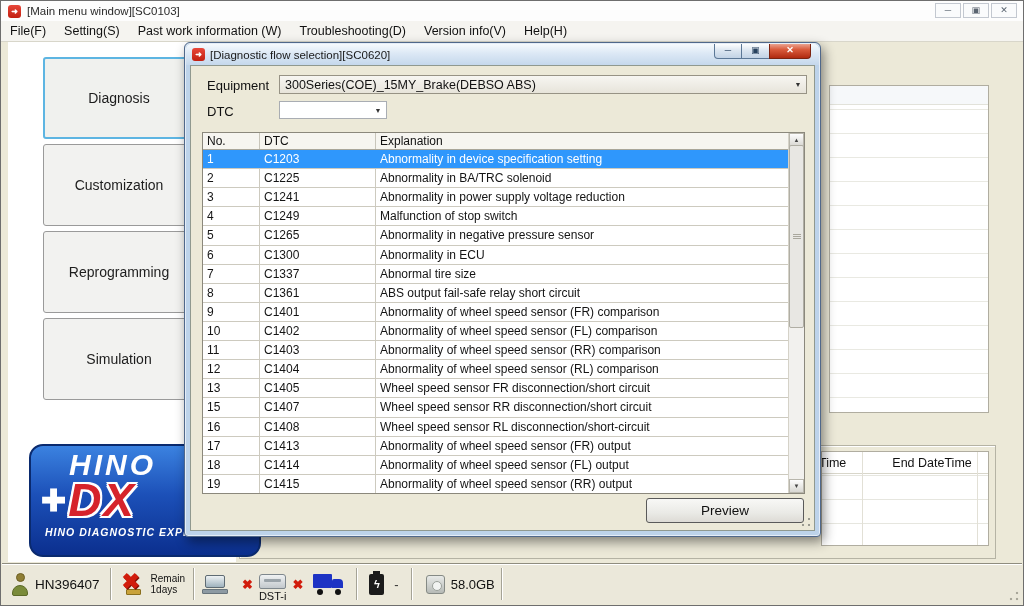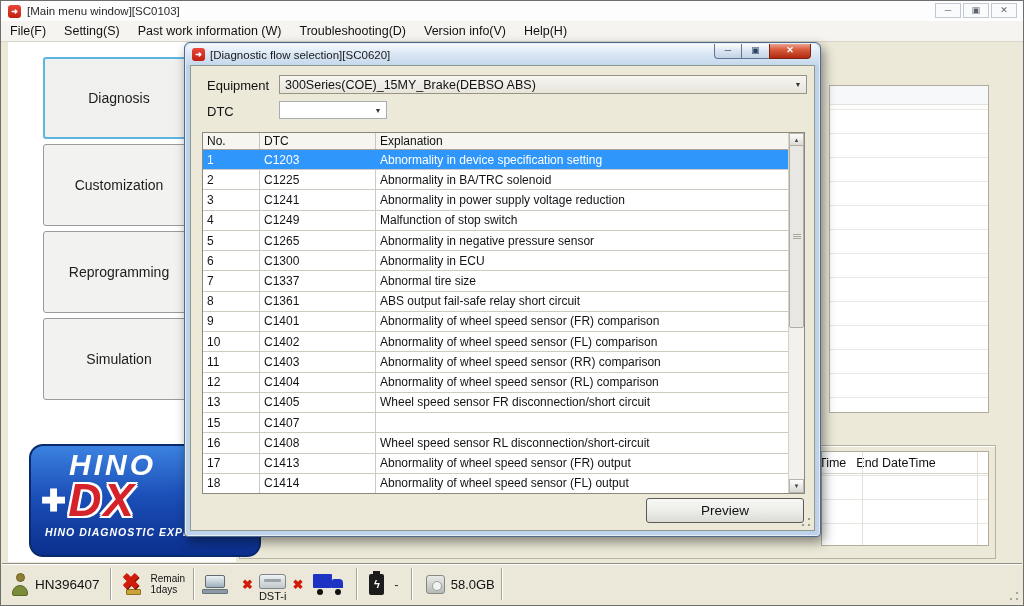--- a/index.html
+++ b/index.html
@@ -31,21 +31,21 @@
     text-shadow:-2px 0 #fff,2px 0 #fff,0 -2px #fff,0 2px #fff,-2px -2px #fff,2px 2px #fff,-2px 2px #fff,2px -2px #fff; }
   .logo-tagline { color:#fff; font-style:italic; font-weight:bold; font-size:10.5px; letter-spacing:1px; margin:0 0 0 14px; }
 
   
   .groove-panel { position:absolute; left:238px; top:444px; width:757px; height:114px; border:1px solid #b5b3a4; box-shadow:inset 1px 1px 0 #fff; z-index:1; }
   .bg-list { position:absolute; left:828px; top:84px; width:160px; height:328px; background:#fff; border:1px solid #b0ada0; z-index:2;
     background-image:repeating-linear-gradient(180deg,#ffffff 0px,#ffffff 23px,#e9e9e2 23px,#e9e9e2 24px); }
   .bg-list-head { height:19px; background:#f6f8fa; border-bottom:1px solid #e2e2da; }
   .bg-table { position:absolute; left:820px; top:450px; width:168px; height:95px; background:#fff; border:1px solid #b0ada0; z-index:2; overflow:hidden;
     background-image:repeating-linear-gradient(180deg,transparent 0px,transparent 23px,#e6e6df 23px,#e6e6df 24px); }
-  .bg-table .hrow { display:flex; height:22px; border-bottom:1px solid #d8d6ca; font-size:12.5px; color:#111; align-items:center; white-space:nowrap; }
+  .bg-table .hrow { display:flex; height:22px; border-bottom:1px solid #d8d6ca; font-size:12.5px; color:#111; align-items:center; white-space:nowrap;gap:36px; }
   .bg-table .hfrag { margin-left:-3px; }
   .bg-table .hcol2 { margin-left:10px; }
   .bg-vline1 { position:absolute; left:40px; top:0; bottom:0; width:1px; background:#e2e0d6; }
   .bg-vline2 { position:absolute; left:155px; top:0; bottom:0; width:1px; background:#e2e0d6; }
 
   
   .statusbar { position:absolute; left:1px; right:1px; bottom:1px; height:41px; background:#ebe8da; border-top:1px solid #8f8d7f; box-shadow:inset 0 1px 0 #fff; display:flex; align-items:center; z-index:30; font-size:13px; color:#111; }
   .sep { width:1px; height:32px; background:#a5a396; box-shadow:1px 0 0 #fff; margin:0 6px; }
   .person { width:18px; height:23px; position:relative; margin:0 6px 0 9px; }
   .person .head { position:absolute; left:5px; top:0; width:9px; height:9px; border-radius:50%; background:#8f7e35; border:1px solid #6d5f24; }
@@ -268,35 +268,41 @@
               <div class="cell c-exp">Abnormality of wheel speed sensor (RL) comparison</div>
             </div>
             <div class="trow">
               <div class="cell c-no">13</div>
               <div class="cell c-dtc">C1405</div>
               <div class="cell c-exp">Wheel speed sensor FR disconnection/short circuit</div>
             </div>
             <div class="trow">
               <div class="cell c-no">15</div>
               <div class="cell c-dtc">C1407</div>
+              <div class="cell c-exp">Wheel speed sensor RR disconnection/short circuit</div>
             </div>
             <div class="trow">
               <div class="cell c-no">16</div>
               <div class="cell c-dtc">C1408</div>
               <div class="cell c-exp">Wheel speed sensor RL disconnection/short-circuit</div>
             </div>
             <div class="trow">
               <div class="cell c-no">17</div>
               <div class="cell c-dtc">C1413</div>
               <div class="cell c-exp">Abnormality of wheel speed sensor (FR) output</div>
             </div>
             <div class="trow">
               <div class="cell c-no">18</div>
               <div class="cell c-dtc">C1414</div>
               <div class="cell c-exp">Abnormality of wheel speed sensor (FL) output</div>
+            </div>
+            <div class="trow">
+              <div class="cell c-no">19</div>
+              <div class="cell c-dtc">C1415</div>
+              <div class="cell c-exp">Abnormality of wheel speed sensor (RR) output</div>
             </div>
           </div>
         <div class="tbl-scroll">
           <div class="sarrow up">▲</div>
           <div class="sthumb"></div>
           <div class="sarrow dn">▼</div>
         </div>
       </div>
 
       <button class="preview-btn">Preview</button>

